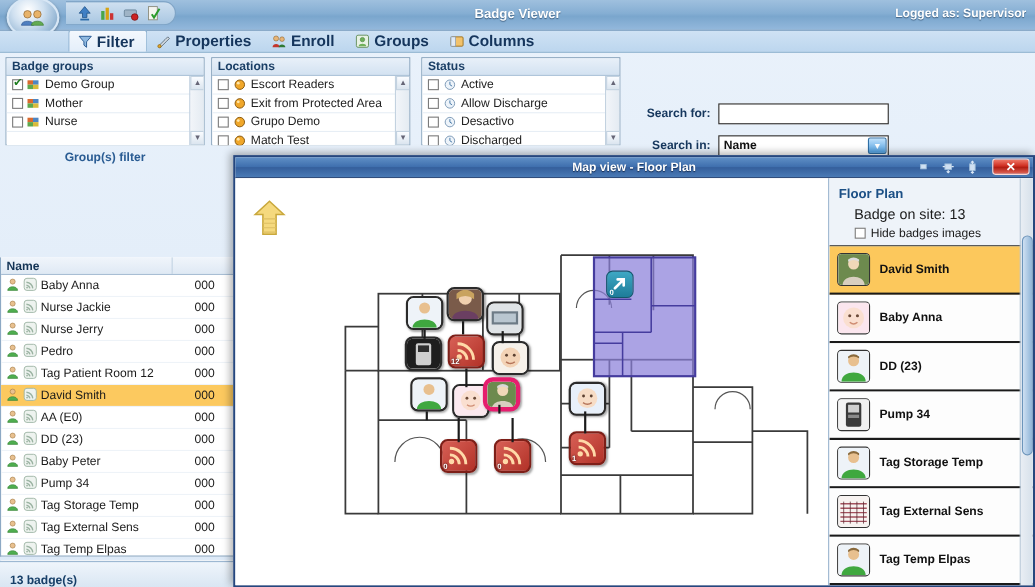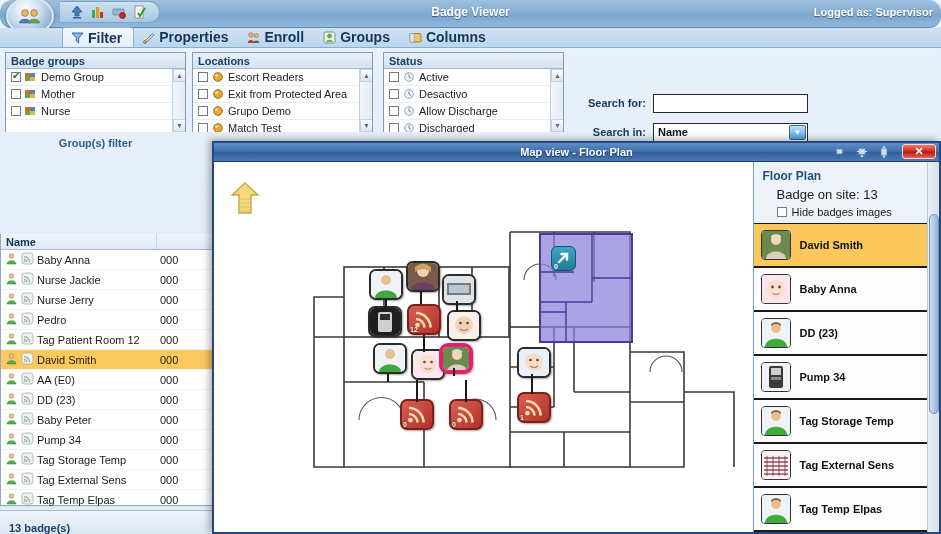--- a/index.html
+++ b/index.html
@@ -15,21 +15,20 @@
     position: relative;
     width: 941px; height: 534px;
     background: linear-gradient(180deg,#eaf2fb 0%,#dce9f7 100%);
   }
 
   
   .titlebar {
     position: absolute; left:0; top:0; width:941px; height:28px;
     background: linear-gradient(180deg,#9fc0de 0%,#85aed3 45%,#7aa6cd 55%,#93b8dc 100%);
     border-bottom: 1px solid #5f88b0;
-    border-radius: 12px;
   }
   .title-text {
     position:absolute; left:0; right:0; top:5px; text-align:center;
     color:#ffffff; font-weight:bold; font-size:12px;
     text-shadow: 0 1px 1px rgba(40,70,100,.75);
   }
   .logged-as {
     position:absolute; right:8px; top:6px;
     color:#ffffff; font-weight:bold; font-size:11px;
     text-shadow: 0 1px 1px rgba(40,70,100,.75);
@@ -155,21 +154,21 @@
     font-weight:bold; font-size:11px; color:#143455;
   }
   .list-hdr .c1 { width:156px; padding-left:5px; line-height:16px; border-right:1px solid #c2d3e3; }
   .list-hdr .c2 { flex:1; }
   .lrow {
     display:flex; height:20px; align-items:center;
     border-bottom:1px solid #eef3f8; font-size:11px; color:#1a1a1a;
   }
   .lrow.sel { background:#fcc95f; }
   .lrow .c1 { width:156px; display:flex; align-items:center; gap:3px; padding-left:4px; }
-  .lrow .c2 { flex:1; padding-left:3px; }
+  .lrow .c2 { flex:1; padding-left:3px;text-align:center; }
   .statusbar {
     position:absolute; left:0; bottom:0; width:213px; height:24px;
     background:linear-gradient(180deg,#eff5fb 0%,#d9e6f3 100%);
     border-top:1px solid #9db8d2;
     display:flex; align-items:flex-end; padding-left:9px;
     font-weight:bold; font-size:11px; color:#173f68;
   }
 
   
   .mapwin {
@@ -478,31 +477,31 @@
           <span>Active</span>
         </div>
         <div class="chk-row">
           <span class="cb"></span>
           <span class="mini-ico">
             <svg width="12" height="12" viewBox="0 0 12 12">
                 <circle cx="6" cy="6" r="4.3" fill="#eef4fa" stroke="#7f9cb8" stroke-width=".9"></circle>
                 <path d="M6 3.3 L6 6 L8 7.3" stroke="#4a7aa8" stroke-width=".9" fill="none"></path>
               </svg>
           </span>
-          <span>Desactivo</span>
+          <span>Allow Discharge</span>
         </div>
         <div class="chk-row">
           <span class="cb"></span>
           <span class="mini-ico">
             <svg width="12" height="12" viewBox="0 0 12 12">
                 <circle cx="6" cy="6" r="4.3" fill="#eef4fa" stroke="#7f9cb8" stroke-width=".9"></circle>
                 <path d="M6 3.3 L6 6 L8 7.3" stroke="#4a7aa8" stroke-width=".9" fill="none"></path>
               </svg>
           </span>
-          <span>Allow Discharge</span>
+          <span>Desactivo</span>
         </div>
         <div class="chk-row">
           <span class="cb"></span>
           <span class="mini-ico">
             <svg width="12" height="12" viewBox="0 0 12 12">
                 <circle cx="6" cy="6" r="4.3" fill="#eef4fa" stroke="#7f9cb8" stroke-width=".9"></circle>
                 <path d="M6 3.3 L6 6 L8 7.3" stroke="#4a7aa8" stroke-width=".9" fill="none"></path>
               </svg>
           </span>
           <span>Discharged</span>

